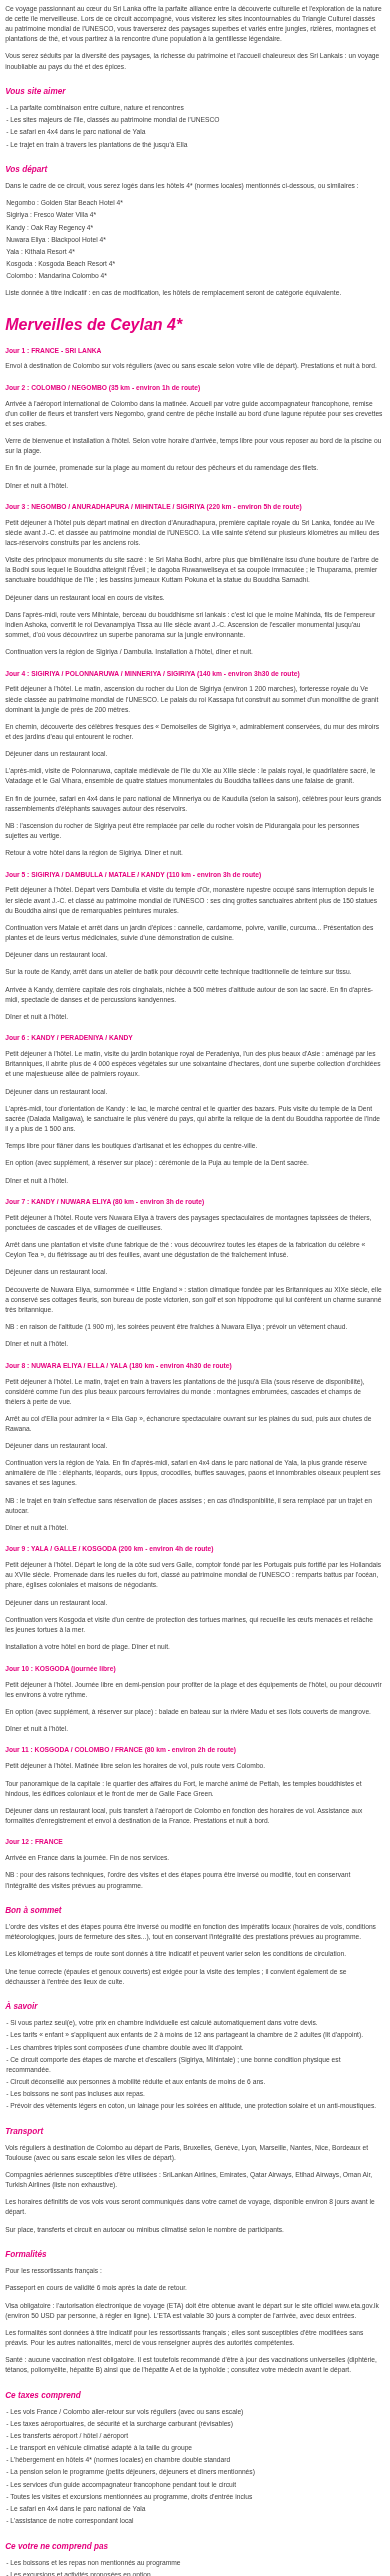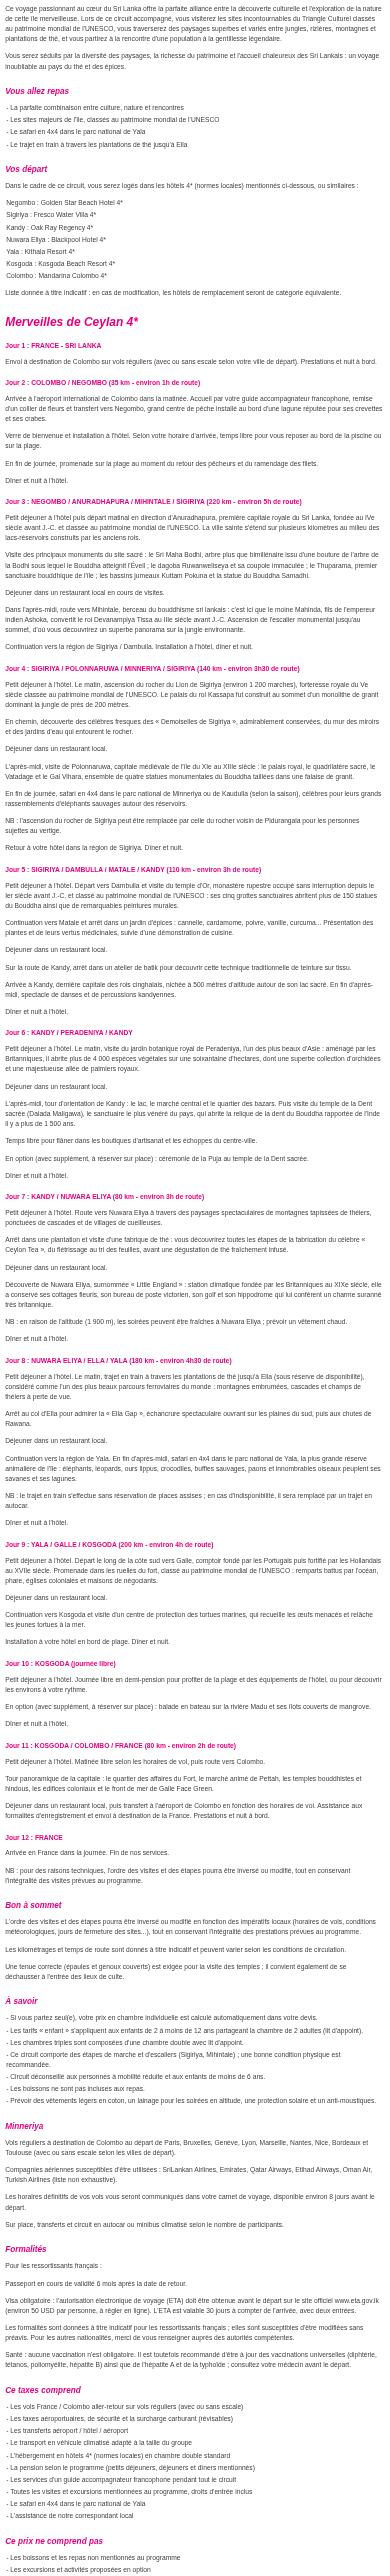--- a/index.html
+++ b/index.html
@@ -9,21 +9,21 @@
     padding: 4.1px 8.2px 24px 5.2px;
     font-family: "Liberation Sans", sans-serif;
     font-size: 6.7px;
     line-height: 1.5;
     color: #3f3f3f;
     text-align: left;
   }
   .para { margin: 0 0 7.2px 0; }
   h1.title {
     color: #e6007e;
-    font-size: 12px;
+    font-size: 16px;
     font-style: italic;
     font-weight: bold;
     margin: 16.5px 0 8.2px 0;
     line-height: 1.2;
   }
   h2.section {
     color: #e6007e;
     font-size: 8.2px;
     font-style: italic;
     font-weight: bold;
@@ -44,21 +44,21 @@
   }
   ul.blist li { margin: 0 0 2.1px 0; }
   ul.dash > li::before { content: "- "; }
 </style>
 </head>
 <body>
 
 <div class="page">
     <p class="para">Ce voyage passionnant au cœur du Sri Lanka offre la parfaite alliance entre la découverte culturelle et l'exploration de la nature de cette île merveilleuse. Lors de ce circuit accompagné, vous visiterez les sites incontournables du Triangle Culturel classés au patrimoine mondial de l'UNESCO, vous traverserez des paysages superbes et variés entre jungles, rizières, montagnes et plantations de thé, et vous partirez à la rencontre d'une population à la gentillesse légendaire.</p>
     <p class="para">Vous serez séduits par la diversité des paysages, la richesse du patrimoine et l'accueil chaleureux des Sri Lankais : un voyage inoubliable au pays du thé et des épices.</p>
-    <h2 class="section">Vous allez repas</h2>
+    <h2 class="section">Vous site aimer</h2>
     <ul class="blist dash">
       <li>La parfaite combinaison entre culture, nature et rencontres</li>
       <li>Les sites majeurs de l'île, classés au patrimoine mondial de l'UNESCO</li>
       <li>Le safari en 4x4 dans le parc national de Yala</li>
       <li>Le trajet en train à travers les plantations de thé jusqu'à Ella</li>
     </ul>
     <h2 class="section">Vos départ</h2>
     <p class="para">Dans le cadre de ce circuit, vous serez logés dans les hôtels 4* (normes locales) mentionnés ci-dessous, ou similaires :</p>
     <ul class="blist">
       <li>Negombo : Golden Star Beach Hotel 4*</li>
@@ -143,21 +143,21 @@
     <h2 class="section">À savoir</h2>
     <ul class="blist dash">
       <li>Si vous partez seul(e), votre prix en chambre individuelle est calculé automatiquement dans votre devis.</li>
       <li>Les tarifs « enfant » s'appliquent aux enfants de 2 à moins de 12 ans partageant la chambre de 2 adultes (lit d'appoint).</li>
       <li>Les chambres triples sont composées d'une chambre double avec lit d'appoint.</li>
       <li>Ce circuit comporte des étapes de marche et d'escaliers (Sigiriya, Mihintale) ; une bonne condition physique est recommandée.</li>
       <li>Circuit déconseillé aux personnes à mobilité réduite et aux enfants de moins de 6 ans.</li>
       <li>Les boissons ne sont pas incluses aux repas.</li>
       <li>Prévoir des vêtements légers en coton, un lainage pour les soirées en altitude, une protection solaire et un anti-moustiques.</li>
     </ul>
-    <h2 class="section">Minneriya</h2>
+    <h2 class="section">Transport</h2>
     <p class="para">Vols réguliers à destination de Colombo au départ de Paris, Bruxelles, Genève, Lyon, Marseille, Nantes, Nice, Bordeaux et Toulouse (avec ou sans escale selon les villes de départ).</p>
     <p class="para">Compagnies aériennes susceptibles d'être utilisées : SriLankan Airlines, Emirates, Qatar Airways, Etihad Airways, Oman Air, Turkish Airlines (liste non exhaustive).</p>
     <p class="para">Les horaires définitifs de vos vols vous seront communiqués dans votre carnet de voyage, disponible environ 8 jours avant le départ.</p>
     <p class="para">Sur place, transferts et circuit en autocar ou minibus climatisé selon le nombre de participants.</p>
     <h2 class="section">Formalités</h2>
     <p class="para">Pour les ressortissants français :</p>
     <p class="para">Passeport en cours de validité 6 mois après la date de retour.</p>
     <p class="para">Visa obligatoire : l'autorisation électronique de voyage (ETA) doit être obtenue avant le départ sur le site officiel www.eta.gov.lk (environ 50 USD par personne, à régler en ligne). L'ETA est valable 30 jours à compter de l'arrivée, avec deux entrées.</p>
     <p class="para">Les formalités sont données à titre indicatif pour les ressortissants français ; elles sont susceptibles d'être modifiées sans préavis. Pour les autres nationalités, merci de vous renseigner auprès des autorités compétentes.</p>
     <p class="para">Santé : aucune vaccination n'est obligatoire. Il est toutefois recommandé d'être à jour des vaccinations universelles (diphtérie, tétanos, poliomyélite, hépatite B) ainsi que de l'hépatite A et de la typhoïde ; consultez votre médecin avant le départ.</p>
@@ -167,19 +167,19 @@
       <li>Les taxes aéroportuaires, de sécurité et la surcharge carburant (révisables)</li>
       <li>Les transferts aéroport / hôtel / aéroport</li>
       <li>Le transport en véhicule climatisé adapté à la taille du groupe</li>
       <li>L'hébergement en hôtels 4* (normes locales) en chambre double standard</li>
       <li>La pension selon le programme (petits déjeuners, déjeuners et dîners mentionnés)</li>
       <li>Les services d'un guide accompagnateur francophone pendant tout le circuit</li>
       <li>Toutes les visites et excursions mentionnées au programme, droits d'entrée inclus</li>
       <li>Le safari en 4x4 dans le parc national de Yala</li>
       <li>L'assistance de notre correspondant local</li>
     </ul>
-    <h2 class="section">Ce prix ne comprend pas</h2>
+    <h2 class="section">Ce votre ne comprend pas</h2>
     <ul class="blist dash">
       <li>Les boissons et les repas non mentionnés au programme</li>
       <li>Les excursions et activités proposées en option</li>
     </ul>
   </div>
 
 
 </body></html>

